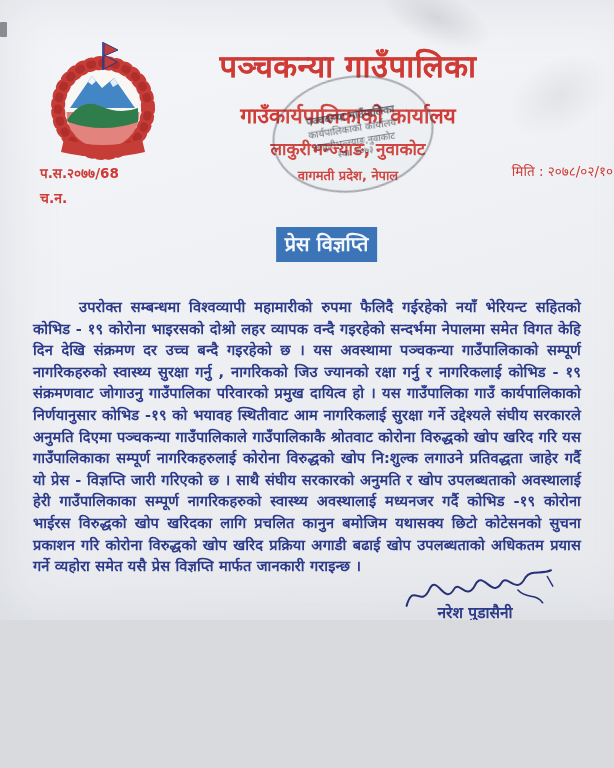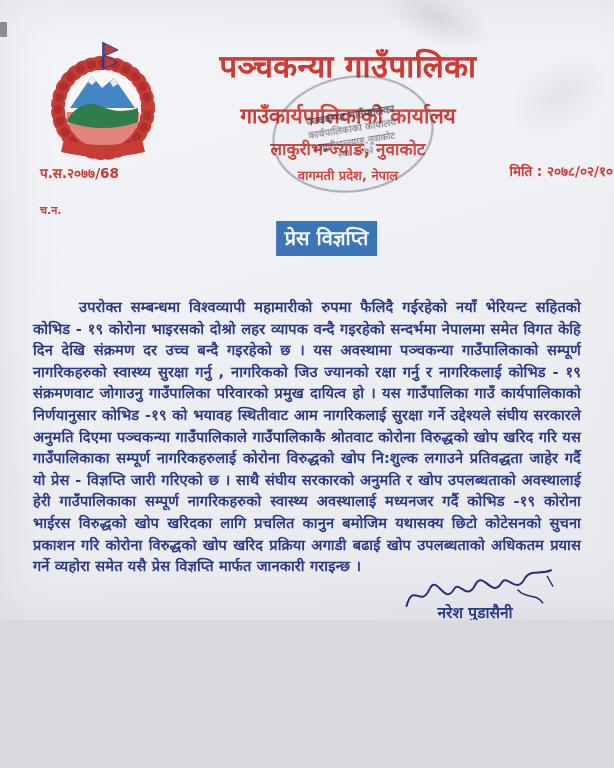--- a/index.html
+++ b/index.html
@@ -24,25 +24,25 @@
     transform:rotate(-9deg);display:flex;flex-direction:column;justify-content:center;align-items:center;
     color:rgba(48,48,60,.70);filter:blur(.4px);background:rgba(210,212,218,.08);line-height:1.25;
     text-align:center;
   }
   .rs1{font-size:11px;font-weight:600;}
   .rs2{font-size:10px;}
   .rs3{font-size:9.5px;}
   .rs4{font-size:9px;}
   
   .ref-no{position:absolute;left:40px;top:164px;color:#cf3a35;font-size:13.5px;font-weight:600;}
-  .ref-chalani{position:absolute;left:40px;top:202px;color:#cf3a35;font-size:11px;font-weight:600;}
-  .ref-date{position:absolute;right:40px;top:162px;color:#cf3a35;font-size:13.5px;font-weight:700;}
+  .ref-chalani{position:absolute;left:40px;top:188px;color:#cf3a35;font-size:14px;font-weight:600;}
+  .ref-date{position:absolute;right:40px;top:162px;color:#cf3a35;font-size:13.5px;font-weight:400;}
   
   .press-title{
-    position:absolute;left:50%;top:221px;transform:translateX(-50%);
+    position:absolute;left:50%;top:227px;transform:translateX(-50%);
     background:#3b74b7;color:#f3f6fa;font-size:20px;font-weight:700;
     padding:3px 9px 5px;white-space:nowrap;
   }
   
   .body-text{
     position:absolute;left:33px;top:254px;width:548px;
     color:#2c3a8a;font-size:14.6px;line-height:21.6px;font-weight:600;
     text-align:justify;text-indent:46px;letter-spacing:.15px;margin-top:42px;
   }
   

